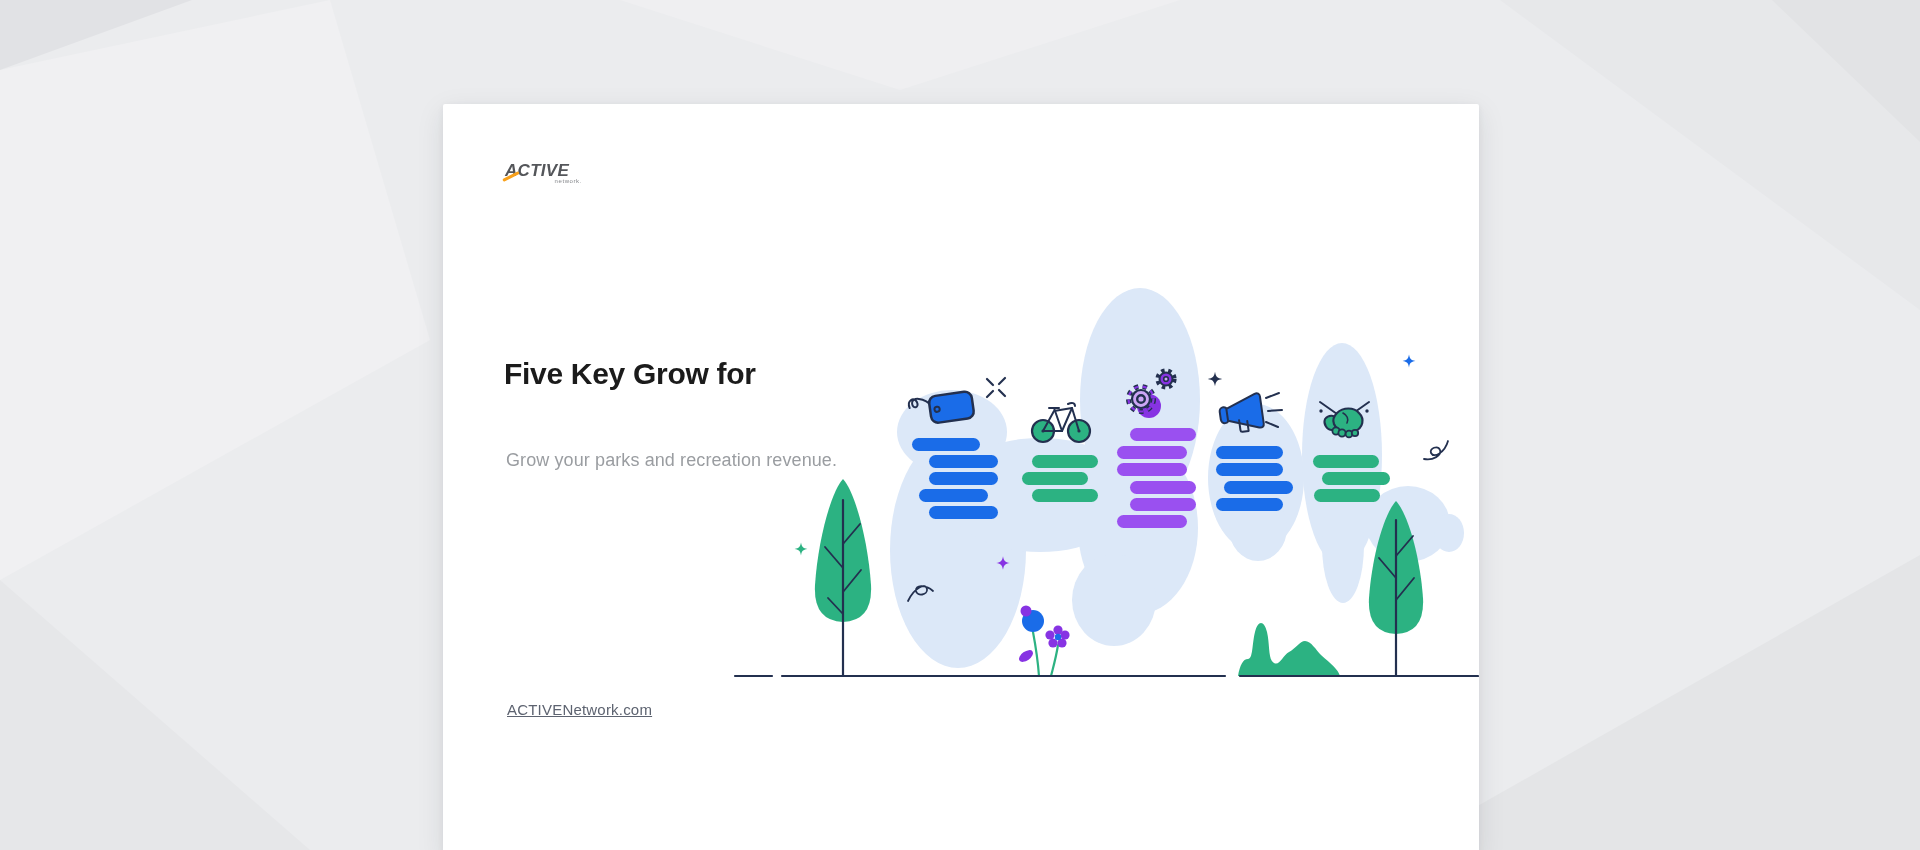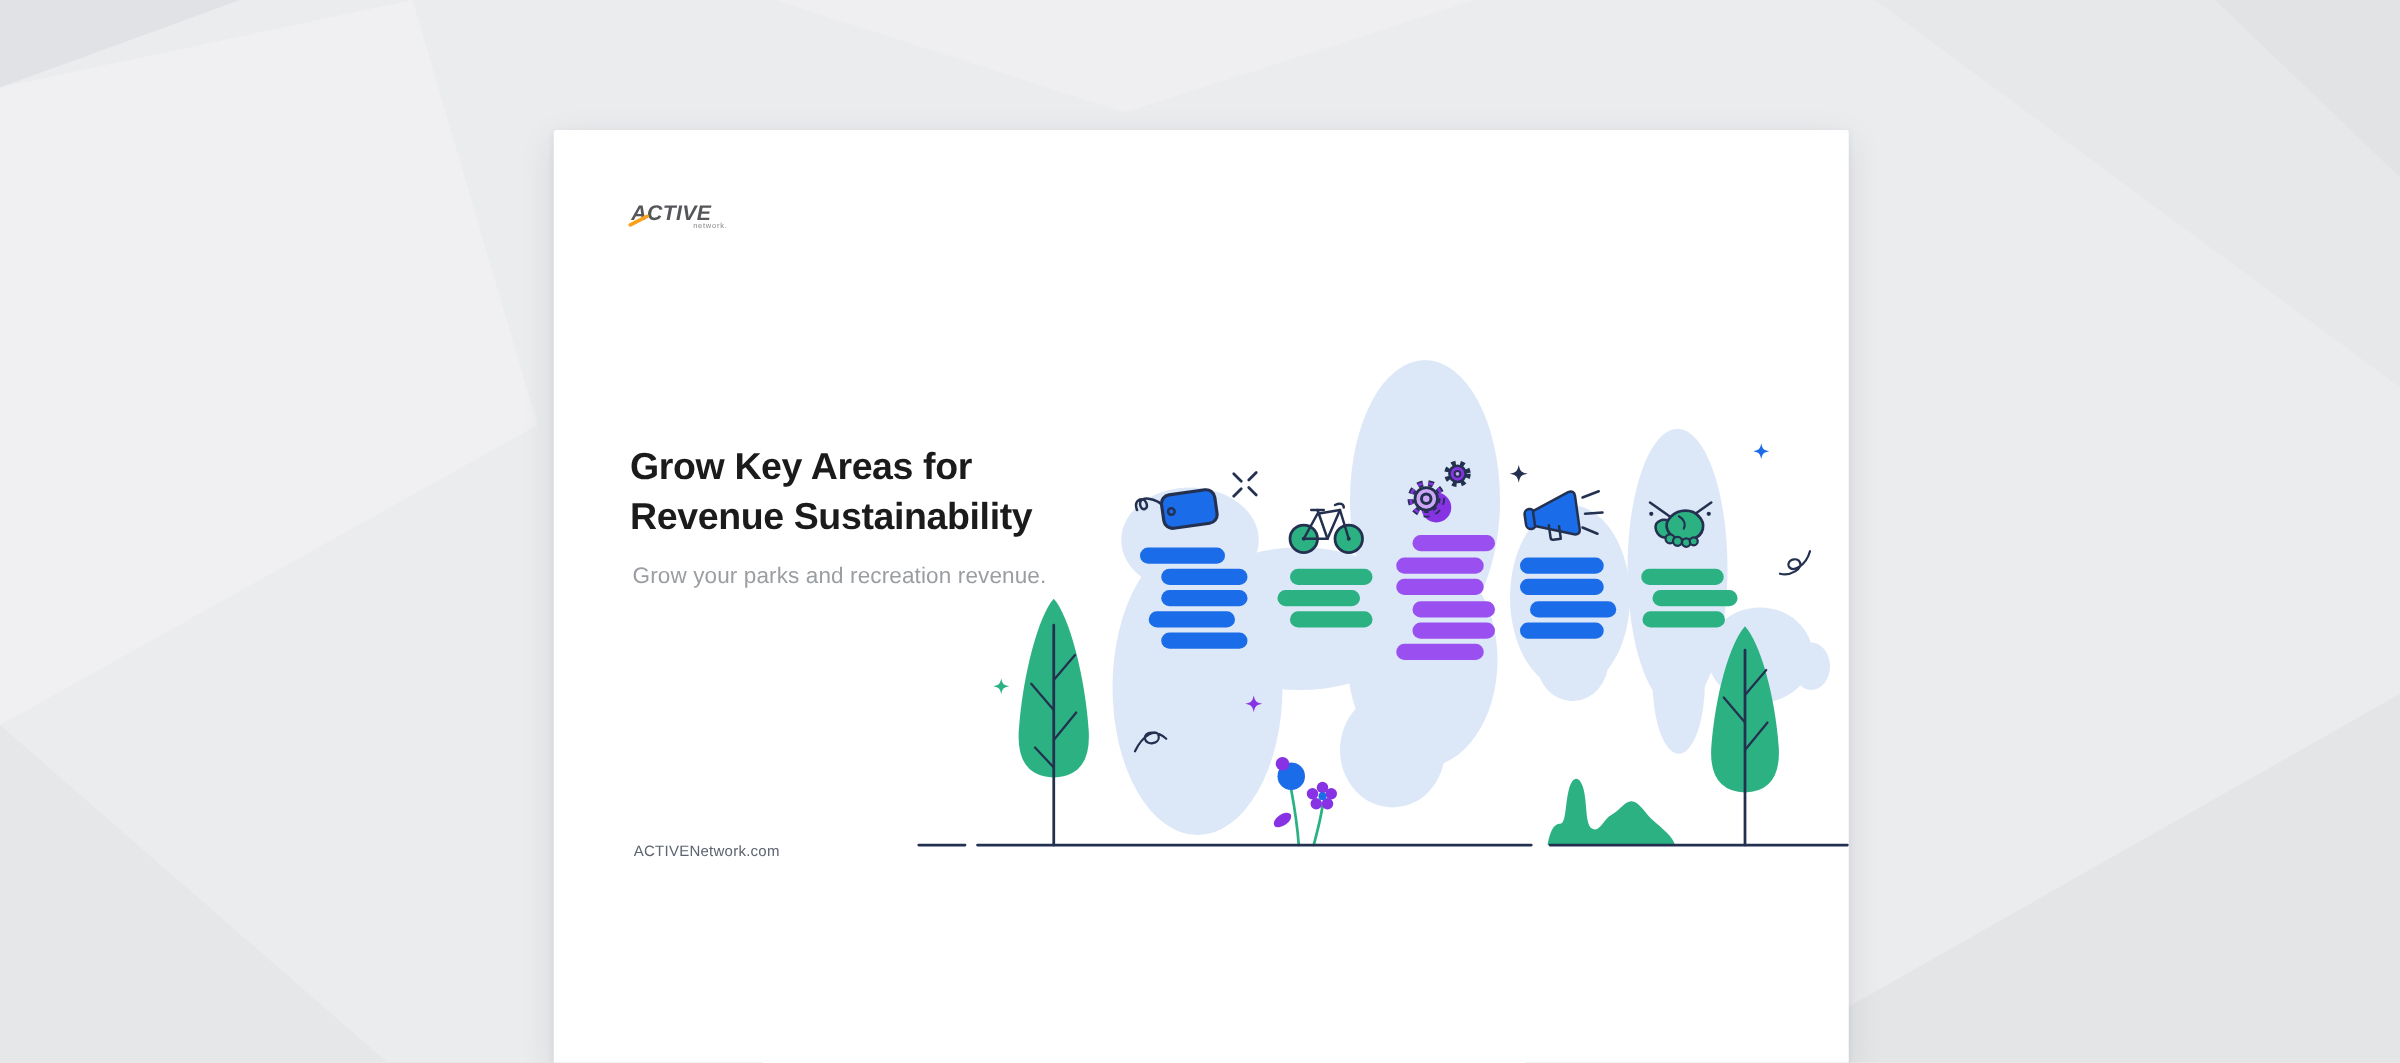--- a/index.html
+++ b/index.html
@@ -38,22 +38,22 @@
   .title{
     position:absolute;left:61px;top:250px;width:440px;
     font-size:30px;font-weight:bold;line-height:40px;letter-spacing:-.3px;
     color:var(--title_ink);
   }
   .subtitle{
     position:absolute;left:63px;top:346px;width:420px;
     font-size:18px;color:var(--subtitle_gray);letter-spacing:.1px;
   }
   .footer{
-    position:absolute;left:64px;top:570px;
-    font-size:12px;color:var(--footer_gray);letter-spacing:.2px;
+    position:absolute;left:64px;top:597px;
+    font-size:15px;color:var(--footer_gray);letter-spacing:.2px;text-decoration:underline;
   }
   .illu{position:absolute;inset:0;width:1036px;height:637px}
 
   .fill-blue{fill:var(--blue)} .fill-green{fill:var(--green)}
   .fill-purple{fill:var(--purple)} .fill-purpledeep{fill:var(--purpledeep)}
   .fill-purplelight{fill:var(--purplelight)} .fill-blob{fill:var(--blob)}
   .fill-navy{fill:var(--navy)}
   .stroke-navy{stroke:var(--navy)} .stroke-green{stroke:var(--green)}
   .ink{stroke:var(--navy);fill:none;stroke-linecap:round;stroke-linejoin:round}
 </style>
@@ -70,22 +70,21 @@
 
 <div class="card">
 
   <div class="logo">
     <div class="logo-swoosh"></div>
     <span class="logo-text">ACTIVE</span>
     <div class="logo-sub">network.</div>
   </div>
 
   <div class="title">
-    <div>Grow Key Areas for</div>
-    <div>Revenue Sustainability</div>
+    <div>Five Key Grow for</div>
   </div>
 
   <div class="subtitle">Grow your parks and recreation revenue.</div>
 
   <div class="footer">ACTIVENetwork.com</div>
 
   <svg class="illu" viewBox="443 104 1036 637">
 
     <g class="fill-blob">
       <ellipse cx="958" cy="550" rx="68" ry="118"></ellipse>

